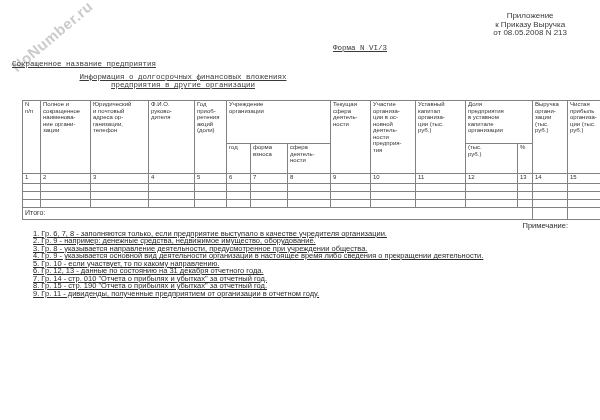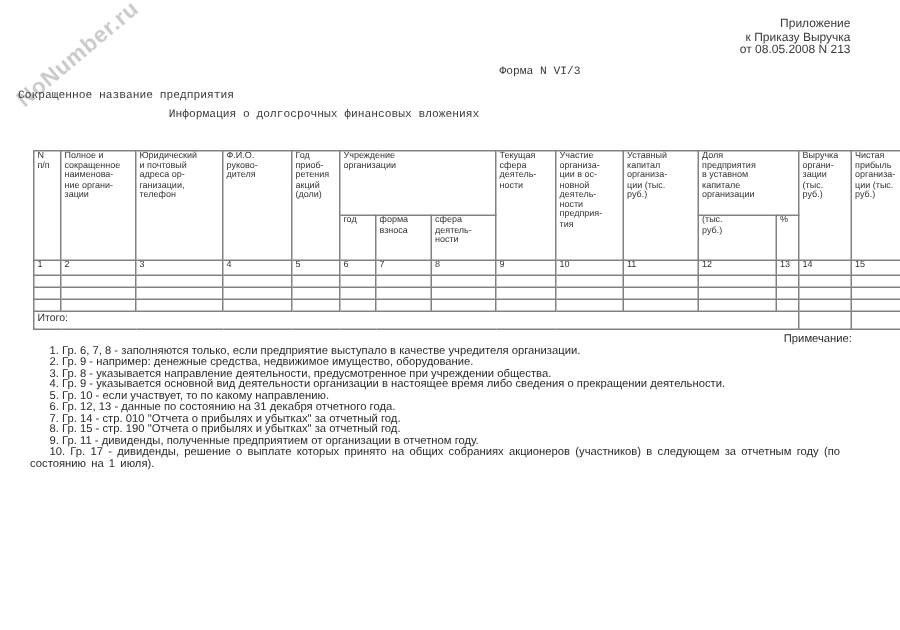--- a/index.html
+++ b/index.html
@@ -2,43 +2,43 @@
 <html><head>
 <meta charset="utf-8">
 <style>
   html,body{margin:0;padding:0;}
   body{width:600px;height:420px;background:#fff;}
   .page{position:relative;width:600px;height:420px;background:#ffffff;overflow:hidden;
         font-family:"Liberation Sans",sans-serif;color:#2e2e2e;}
   .watermark{position:absolute;left:8px;top:62px;transform:rotate(-40deg);transform-origin:0 0;
         font-family:"Liberation Sans",sans-serif;font-weight:bold;font-size:15px;
         letter-spacing:0.5px;color:#cbcbcb;white-space:nowrap;}
-  .appendix{position:absolute;right:33px;top:12px;text-align:right;
+  .appendix{position:absolute;right:33px;top:12px;text-align:center;
         font-size:8px;line-height:8.5px;color:#3a3a3a;}
-  .mono{font-family:"Liberation Mono",monospace;color:#3a3a3a;}
+  .mono{font-family:"Liberation Mono",monospace;color:#3a3a3a;text-decoration:underline;}
   .form-no{position:absolute;left:333px;top:44px;font-size:7.5px;white-space:nowrap;}
   .company-label{position:absolute;left:12px;top:60px;font-size:7.5px;white-space:nowrap;}
   .doc-title{position:absolute;left:0px;top:73px;width:366px;text-align:center;
-        font-size:7.5px;line-height:8px;padding-left:33px;}
+        font-size:7.5px;line-height:8px;}
   table.main{position:absolute;left:22px;top:100px;width:618px;border-collapse:collapse;
         table-layout:fixed;}
   table.main th,table.main td{border:1px solid #828282;padding:0 1px 0 2px;
         font-family:"Liberation Sans",sans-serif;font-weight:normal;
         font-size:6px;line-height:6.5px;color:#333;text-align:left;vertical-align:top;
         white-space:pre-line;overflow:hidden;}
   tr.hdr-top{height:43px;}
   tr.hdr-sub{height:30px;}
   tr.num-row{height:10px;}
   tr.num-row td{font-size:6px;}
   tr.empty-row{height:8px;}
   tr.total-row{height:12px;}
   tr.total-row td{font-size:7px;line-height:9px;}
   .notes{position:absolute;left:20px;top:222px;width:548px;
         font-size:7.5px;line-height:7.5px;color:#2b2b2b;}
-  .notes .note{text-indent:13px;white-space:pre-line;}
+  .notes .note{text-indent:13px;white-space:pre-line;text-decoration:underline;}
   .notes .note.justified{word-spacing:1.4px;}
   .notes-title{text-indent:13px;text-align:right;}
 </style>
 </head>
 <body>
 
 <div class="page">
 
   <div class="watermark">NoNumber.ru</div>
 
@@ -47,20 +47,21 @@
     <div>к Приказу Выручка</div>
     <div>от 08.05.2008 N 213</div>
   </div>
 
   <div class="form-no mono">Форма N VI/3</div>
 
   <div class="company-label mono">Сокращенное название предприятия</div>
 
   <div class="doc-title mono">
     <div>Информация о долгосрочных финансовых вложениях</div>
+    <div>предприятия в другие организации</div>
   </div>
 
   <table class="main">
     <colgroup>
       <col style="width:18px">
         <col style="width:50px">
         <col style="width:58px">
       <col style="width:46px">
         <col style="width:32px">
         <col style="width:24px">
@@ -222,17 +223,15 @@
     <div class="notes-title">Примечание:</div>
     <div class="note">1. Гр. 6, 7, 8 - заполняются только, если предприятие выступало в качестве учредителя организации.</div>
     <div class="note">2. Гр. 9 - например: денежные средства, недвижимое имущество, оборудование.</div>
     <div class="note">3. Гр. 8 - указывается направление деятельности, предусмотренное при учреждении общества.</div>
     <div class="note">4. Гр. 9 - указывается основной вид деятельности организации в настоящее время либо сведения о прекращении деятельности.</div>
     <div class="note">5. Гр. 10 - если участвует, то по какому направлению.</div>
     <div class="note">6. Гр. 12, 13 - данные по состоянию на 31 декабря отчетного года.</div>
     <div class="note">7. Гр. 14 - стр. 010 "Отчета о прибылях и убытках" за отчетный год.</div>
     <div class="note">8. Гр. 15 - стр. 190 "Отчета о прибылях и убытках" за отчетный год.</div>
     <div class="note">9. Гр. 11 - дивиденды, полученные предприятием от организации в отчетном году.</div>
-    <div class="note justified">10. Гр. 17 - дивиденды, решение о выплате которых принято на общих собраниях акционеров (участников) в следующем за отчетным году (по
-состоянию на 1 июля).</div>
   </div>
 
 </div>
 
 </body></html>

